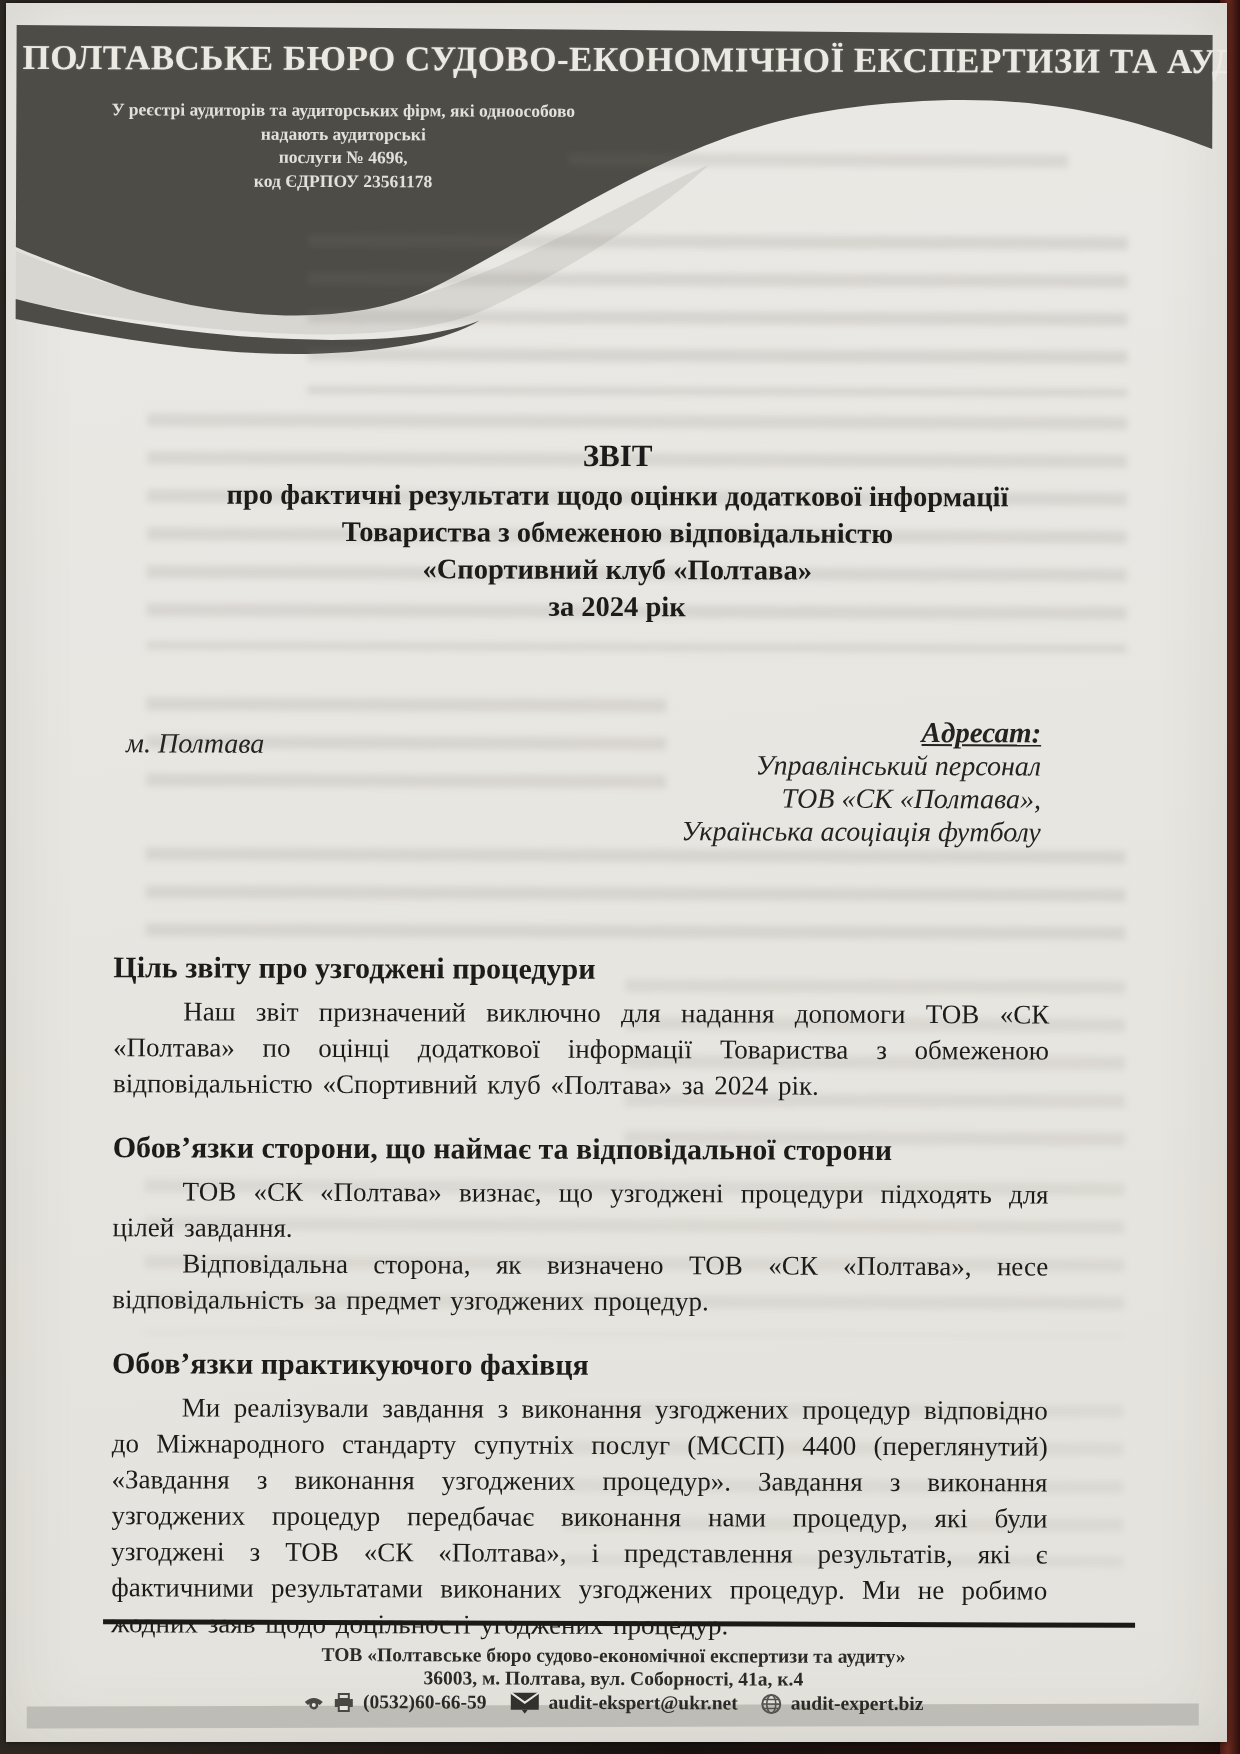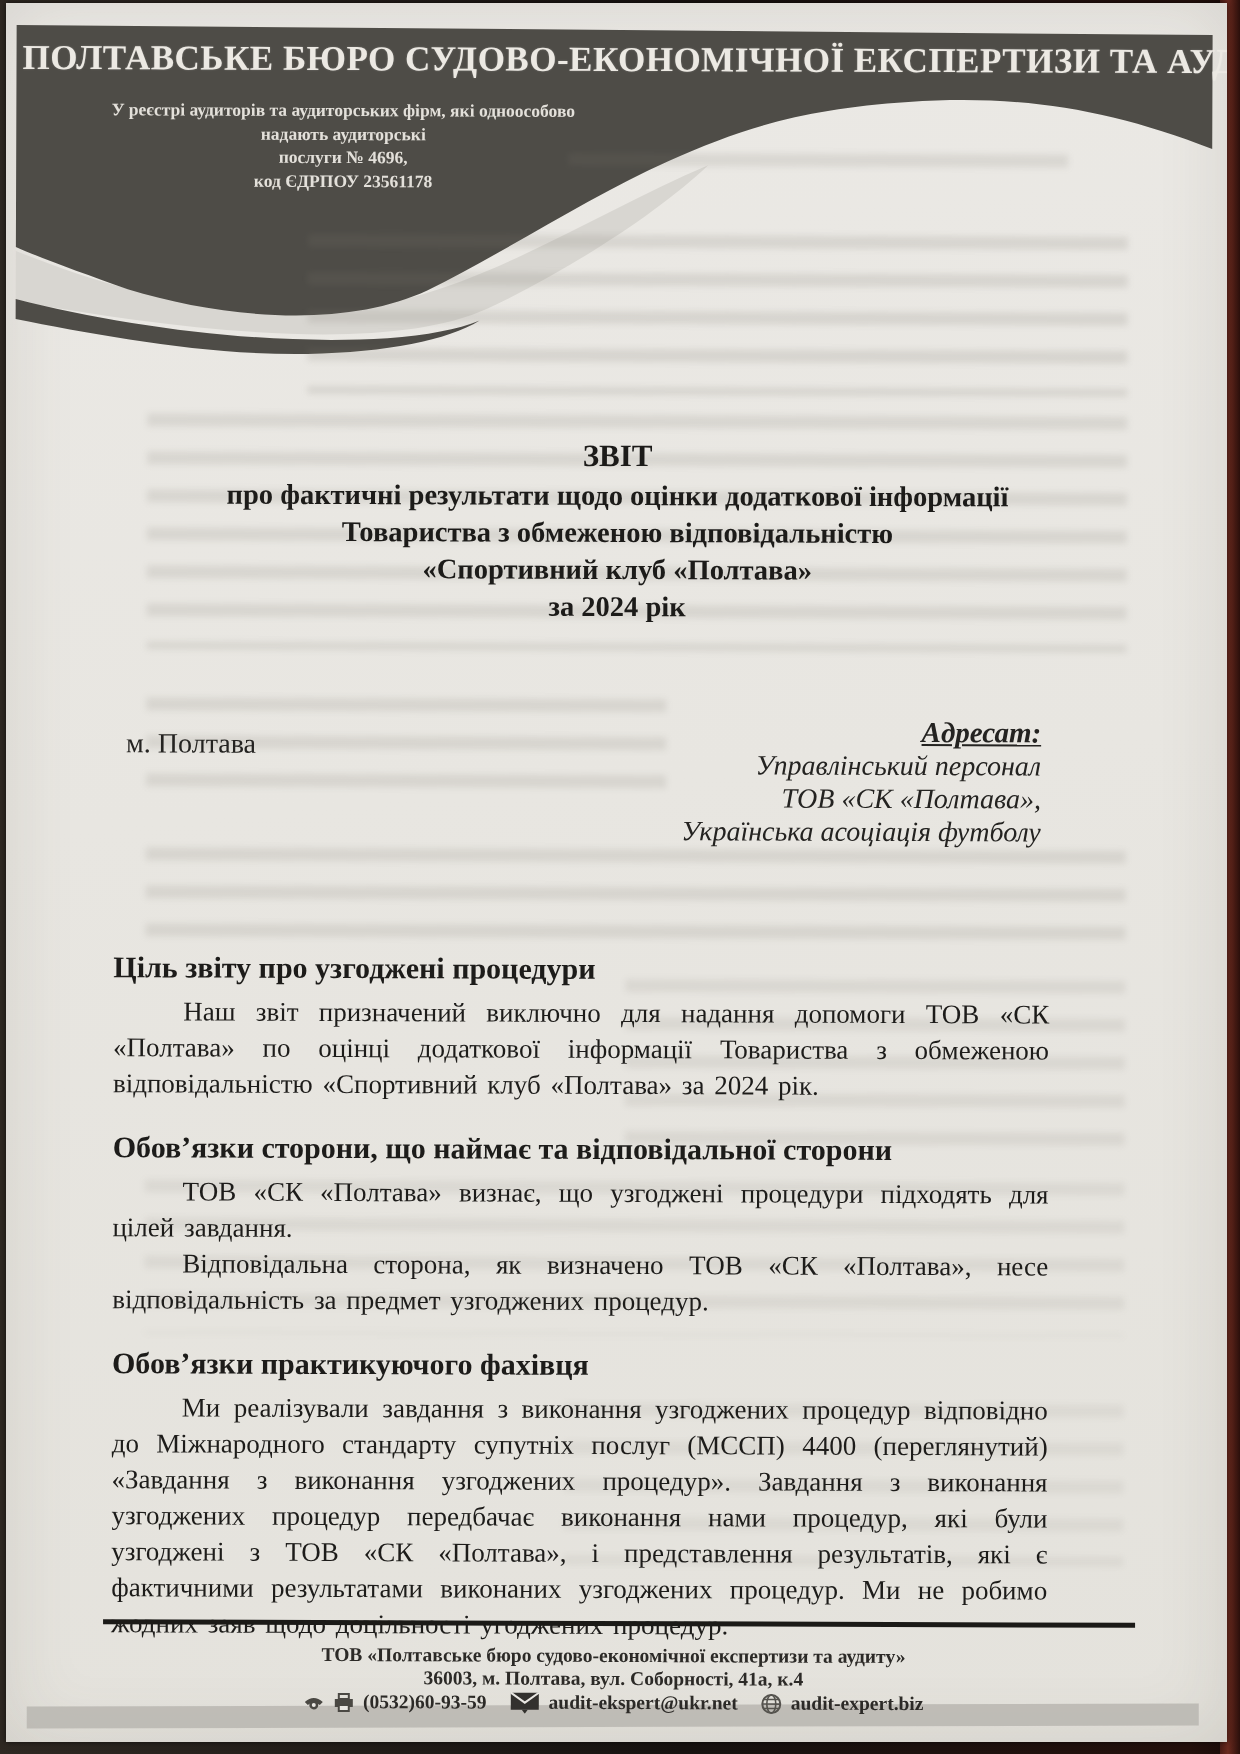--- a/index.html
+++ b/index.html
@@ -27,21 +27,21 @@
   .registry{
     position:absolute;top:97px;left:70px;width:530px;text-align:center;
     font-weight:bold;font-size:17.5px;line-height:23.5px;color:#e3e0da;
   }
   
   .title-block{position:absolute;top:432px;left:0;width:1221px;text-align:center;z-index:2;}
   .title-main{font-weight:bold;font-size:31px;line-height:42px;color:#1c1b19;}
   .title-sub{font-weight:bold;font-size:28.5px;line-height:37px;color:#1c1b19;}
   
   .meta-row{position:absolute;top:726px;left:0;width:1221px;z-index:2;}
-  .city{position:absolute;left:120px;top:0;font-size:28px;color:#242321;}
+  .city{position:absolute;left:120px;top:0;font-size:28px;color:#242321;font-style:italic;}
   .addressee{position:absolute;right:186px;top:-14px;text-align:right;
     font-style:italic;font-size:28px;line-height:33px;color:#242321;}
   .addressee .label{font-weight:bold;font-size:29px;text-decoration:underline;}
   
   .body-text{position:absolute;top:946px;left:108px;width:936px;z-index:2;color:#1d1c1a;}
   .body-text h2{font-size:30px;line-height:40px;margin:0 0 6px 0;font-weight:bold;}
   .body-text h2.gap{margin-top:26px;}
   .body-text p{font-size:27px;line-height:36px;margin:0;text-indent:70px;
     text-align:justify;word-spacing:3px;}
   
@@ -142,21 +142,21 @@
         <svg class="icon" width="22" height="18" viewBox="0 0 22 18">
           <path d="M2,9 Q11,1 20,9 L17,12 Q11,7 5,12 Z" fill="#4a4843"></path>
           <circle cx="11" cy="12" r="4.5" fill="#4a4843"></circle>
           <circle cx="11" cy="12" r="2" fill="#e9e7e2"></circle>
         </svg>
         <svg class="icon" width="20" height="19" viewBox="0 0 20 19">
           <rect x="5" y="1" width="10" height="5" fill="none" stroke="#4a4843" stroke-width="2"></rect>
           <rect x="1" y="6" width="18" height="8" fill="#4a4843"></rect>
           <rect x="5" y="12" width="10" height="6" fill="#e9e7e2" stroke="#4a4843" stroke-width="2"></rect>
         </svg>
-        <span class="txt">(0532)60-93-59</span>
+        <span class="txt">(0532)60-66-59</span>
         <svg class="icon" width="30" height="22" viewBox="0 0 30 22">
           <rect x="1" y="1" width="28" height="17" fill="#33312e"></rect>
           <path d="M1,1 L15,11 L29,1" fill="none" stroke="#e9e7e2" stroke-width="2"></path>
           <path d="M12,18 L15,22 L18,18 Z" fill="#33312e"></path>
         </svg>
         <span class="txt">audit-ekspert@ukr.net</span>
         <svg class="icon" width="21" height="21" viewBox="0 0 21 21">
           <circle cx="10.5" cy="10.5" r="9" fill="none" stroke="#55534e" stroke-width="2"></circle>
           <ellipse cx="10.5" cy="10.5" rx="4.5" ry="9" fill="none" stroke="#55534e" stroke-width="1.6"></ellipse>
           <line x1="1.5" y1="10.5" x2="19.5" y2="10.5" stroke="#55534e" stroke-width="1.6"></line>

